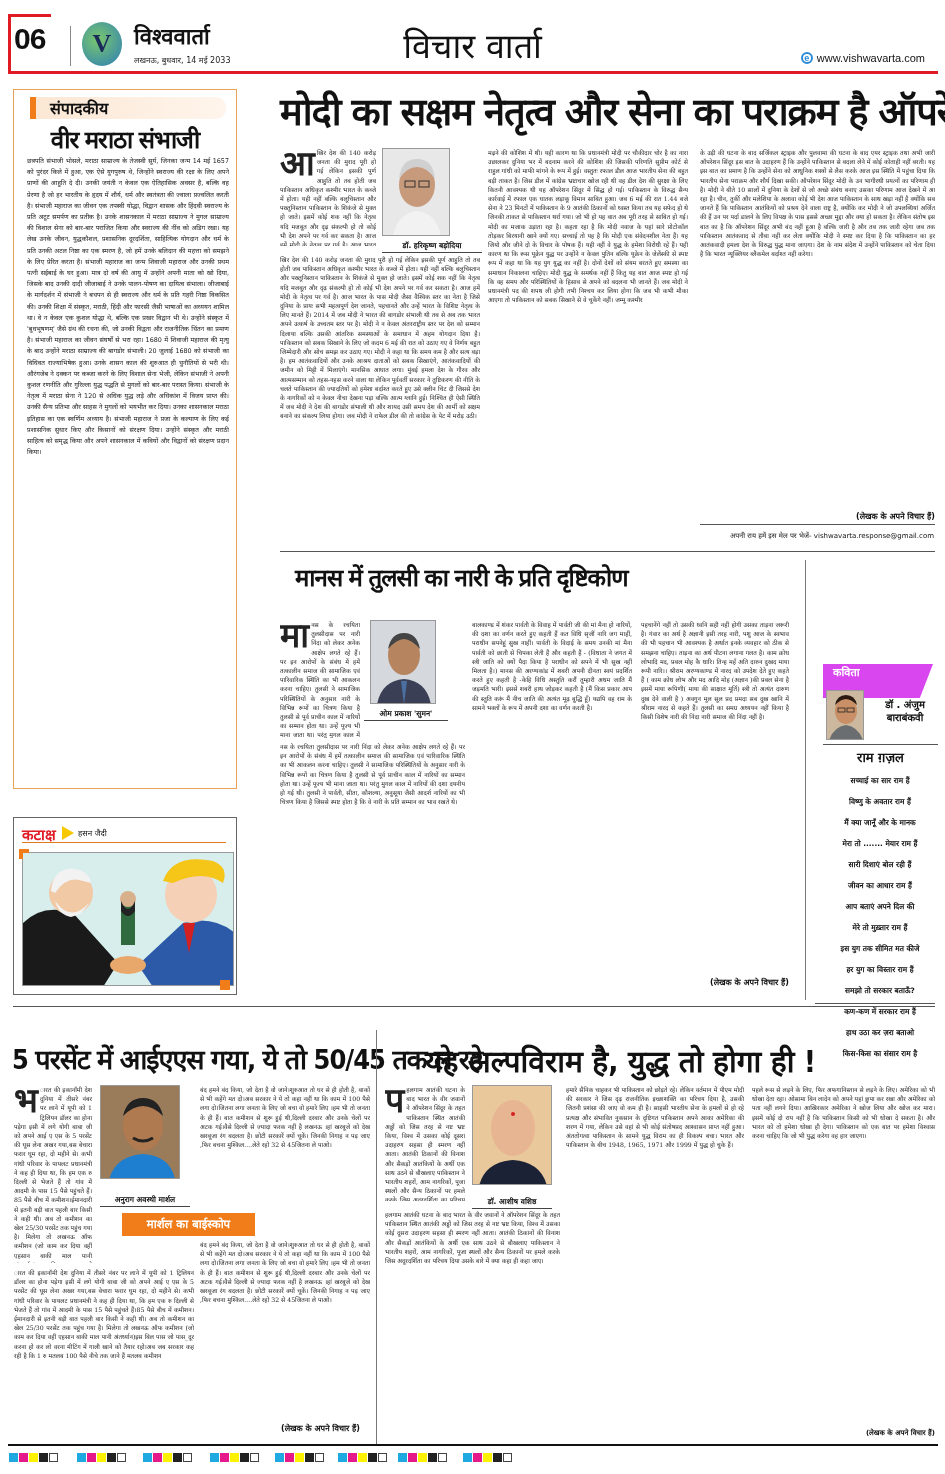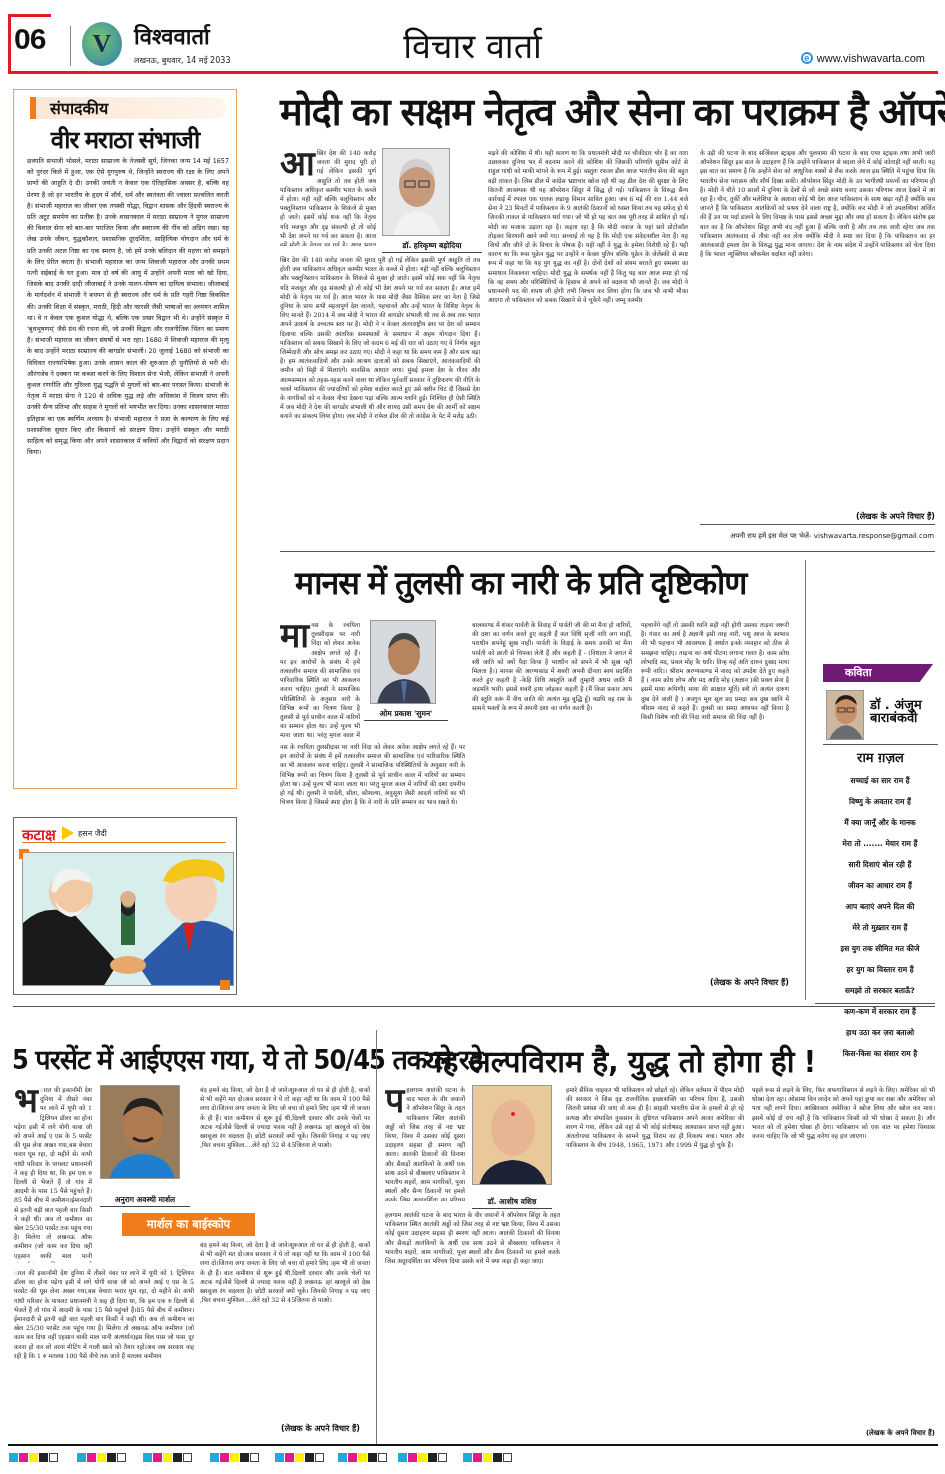--- a/index.html
+++ b/index.html
@@ -42,21 +42,21 @@
   .rule { background: #555; height: 1px; }
   .vrule { background: #777; width: 1px; }
 
   
   .photo { background: linear-gradient(180deg,#dcdcdc,#b8b8b8); border: 1px solid #999; overflow: hidden; }
   .caption { font-family: "DejaVu Sans", sans-serif; font-size: 7.5px; font-weight: bold; text-align: center; border-bottom: 1px solid #444; padding-bottom: 2px; }
   .dropcap { font-family: "DejaVu Serif", serif; font-weight: bold; font-size: 34px; line-height: 30px; float: left; margin-right: 2px; }
   .opinion { font-family: "DejaVu Sans", sans-serif; font-size: 8px; font-weight: bold; text-align: right; }
 
   
-  .kavita-tag { left: 823px; top: 664px; width: 110px; height: 18px; background: #701a75; clip-path: polygon(0 0,100% 0,88% 100%,0 100%); color:#fff; font-size: 11px; font-weight: bold; padding-left: 22px; line-height: 18px; }
+  .kavita-tag { left: 823px; top: 664px; width: 110px; height: 34px; background: #d946ef; clip-path: polygon(0 0,100% 0,88% 100%,0 100%); color:#fff; font-size: 11px; font-weight: bold; padding-left: 10px; line-height: 18px; }
   .poem-line { font-family: "DejaVu Sans", sans-serif; font-size: 7.4px; font-weight: bold; text-align: center; width: 130px; height: 21px; line-height: 21px; }
 
   
   .bioscope { left: 122px; top: 1213px; width: 133px; height: 23px; background: #f07c1a; color: #fff; font-size: 11.5px; font-weight: bold; text-align: center; line-height: 23px; }
 
   
   .cbar { top: 1453px; display: flex; gap: 1px; }
   .cbar span { width: 9px; height: 9px; display: inline-block; }
 </style>
 </head>
@@ -133,21 +133,21 @@
 <div class="abs txt" style="left:280px; top:255px; width:200px; height:288px;">खिर देश की 140 करोड़ जनता की मुराद पूरी हो गई लेकिन इसकी पूर्ण आहुति तो तब होती जब पाकिस्तान अधिकृत कश्मीर भारत के कब्जे में होता। यही नहीं बल्कि बलूचिस्तान और पख्तूनिस्तान पाकिस्तान के शिकंजे से मुक्त हो जाते। इसमें कोई शक नहीं कि नेतृत्व यदि मजबूत और दृढ़ संकल्पी हो तो कोई भी देश अपने पर गर्व कर सकता है। आज हमें मोदी के नेतृत्व पर गर्व है। आज भारत के पास मोदी जैसा वैश्विक स्तर का नेता है जिसे दुनिया के प्रायः सभी महत्वपूर्ण देश जानते, पहचानते और उन्हें भारत के विशिष्ट नेतृत्व के लिए मानते हैं। 2014 में जब मोदी ने भारत की बागडोर संभाली थी तब से अब तक भारत अपने उत्कर्ष के उच्चतम स्तर पर है। मोदी ने न केवल अंतरराष्ट्रीय स्तर पर देश को सम्मान दिलाया बल्कि उसकी आंतरिक समस्याओं के समाधान में अहम योगदान दिया है। पाकिस्तान को सबक सिखाने के लिए जो कदम 6 मई की रात को उठाए गए वे निर्णय बहुत जिम्मेदारी और सोच समझ कर उठाए गए। मोदी ने कहा था कि समय कम है और सत्य बड़ा है। हम आतंकवादियों और उनके आश्रय दाताओं को सबक सिखाएंगे, आतंकवादियों की जमीन को मिट्टी में मिलाएंगे। मानसिक आघात लगा। मुंबई हमला देश के गौरव और आत्मसम्मान को तहस-नहस करने वाला था लेकिन पूर्ववर्ती सरकार ने तुष्टिकरण की नीति के चलते पाकिस्तान की ज्यादतियों को हमेशा बर्दाश्त करते हुए उसे क्लीन चिट दी जिससे देश के नागरिकों को न केवल नीचा देखना पड़ा बल्कि आत्म ग्लानि हुई। निश्चित ही ऐसी स्थिति में जब मोदी ने देश की बागडोर संभाली थी और शायद उसी समय देश की आर्मी को सक्षम बनाने का संकल्प लिया होगा। जब मोदी ने राफेल डील की तो कांग्रेस के पेट में मरोड़ उठी।</div>
 
 <div class="abs txt" style="left:488px; top:148px; width:200px; height:395px;">मढ़ने की कोशिश में थी। यही कारण था कि प्रधानमंत्री मोदी पर चौकीदार चोर है का नारा उछालकर दुनिया भर में बदनाम करने की कोशिश की जिसकी परिणति सुप्रीम कोर्ट से राहुल गांधी को माफी मांगने के रूप में हुई। वस्तुतः रफाल डील आज भारतीय सेना की बहुत बड़ी ताकत है। जिस डील में कांग्रेस भ्रष्टाचार खोज रही थी वह डील देश की सुरक्षा के लिए कितनी आवश्यक थी यह ऑपरेशन सिंदूर में सिद्ध हो गई। पाकिस्तान के विरुद्ध सैन्य कार्रवाई में रफाल एक घातक लड़ाकू विमान साबित हुआ। जब 6 मई की रात 1.44 बजे सेना ने 23 मिनटों में पाकिस्तान के 9 आतंकी ठिकानों को ध्वस्त किया तब यह सफेद हो थे जिनकी ताकत से पाकिस्तान थर्रा गया। जो भी हो यह बात अब पूरी तरह से साबित हो गई। मोदी का मजाक उड़ाता रहा है। कहता रहा है कि मोदी नवाज के यहां सारे प्रोटोकॉल तोड़कर बिरयानी खाने क्यों गए। सच्चाई तो यह है कि मोदी एक संवेदनशील नेता हैं। यह जियो और जीने दो के विचार के पोषक हैं। यही नहीं वे युद्ध के हमेशा विरोधी रहे हैं। यही कारण था कि रूस यूक्रेन युद्ध पर उन्होंने न केवल पुतिन बल्कि यूक्रेन के जेलेंस्की से स्पष्ट रूप में कहा था कि यह युग युद्ध का नहीं है। दोनों देशों को संयम बरतते हुए समस्या का समाधान निकालना चाहिए। मोदी युद्ध के समर्थक नहीं हैं किंतु यह बात आज स्पष्ट हो गई कि वह समय और परिस्थितियों के हिसाब से अपने को बदलना भी जानते हैं। जब मोदी ने प्रधानमंत्री पद की शपथ ली होगी तभी निश्चय कर लिया होगा कि जब भी कभी मौका आएगा तो पाकिस्तान को सबक सिखाने से वे चूकेंगे नहीं। जम्मू कश्मीर</div>
 <div class="abs txt" style="left:700px; top:148px; width:235px; height:345px;">के उड़ी की घटना के बाद सर्जिकल स्ट्राइक और पुलवामा की घटना के बाद एयर स्ट्राइक तथा अभी जारी ऑपरेशन सिंदूर इस बात के उदाहरण हैं कि उन्होंने पाकिस्तान से बदला लेने में कोई कोताही नहीं बरती। यह इस बात का प्रमाण है कि उन्होंने सेना को आधुनिक शस्त्रों से लैस करके आज इस स्थिति में पहुंचा दिया कि भारतीय सेना पराक्रम और शौर्य दिखा सकी। ऑपरेशन सिंदूर मोदी के उन भागीरथी प्रयत्नों का परिणाम ही है। मोदी ने बीते 10 सालों में दुनिया के देशों से जो अच्छे संबंध बनाए उसका परिणाम आज देखने में आ रहा है। चीन, तुर्की और मलेशिया के अलावा कोई भी देश आज पाकिस्तान के साथ खड़ा नहीं है क्योंकि सब जानते हैं कि पाकिस्तान आतंकियों को प्रश्रय देने वाला राष्ट्र है, क्योंकि कर मोदी ने जो उपलब्धियां अर्जित की हैं उन पर पर्दा डालने के लिए विपक्ष के पास इससे अच्छा मुद्दा और क्या हो सकता है। लेकिन संतोष इस बात का है कि ऑपरेशन सिंदूर अभी बंद नहीं हुआ है बल्कि जारी है और तब तक जारी रहेगा जब तक पाकिस्तान आतंकवाद से तौबा नहीं कर लेता क्योंकि मोदी ने स्पष्ट कर दिया है कि पाकिस्तान का हर आतंकवादी हमला देश के विरुद्ध युद्ध माना जाएगा। देश के नाम संदेश में उन्होंने पाकिस्तान को चेता दिया है कि भारत न्यूक्लियर ब्लैकमेल बर्दाश्त नहीं करेगा।</div>
 <div class="abs opinion" style="left:700px; top:510px; width:235px;">(लेखक के अपने विचार हैं)</div>
 <div class="abs rule" style="left:700px; top:524px; width:235px;"></div>
 <div class="abs" style="left:730px; top:531px; font-size:7px;">अपनी राय हमें इस मेल पर भेजें- vishwavarta.response@gmail.com</div>
 
 <div class="abs rule" style="left:280px; top:551px; width:655px;"></div>
 
-<div class="abs hl" style="left:295px; top:560px; font-size:32px;">मानस में तुलसी का नारी के प्रति दृष्टिकोण</div>
+<div class="abs hl" style="left:295px; top:560px; font-size:24px;">मानस में तुलसी का नारी के प्रति दृष्टिकोण</div>
 <div class="abs txt" style="left:280px; top:620px; width:80px; height:118px;">
   <span class="dropcap">मा</span><span>नस के रचयिता तुलसीदास पर नारी निंदा को लेकर अनेक आक्षेप लगते रहे हैं। पर इन आरोपों के संबंध में हमें तत्कालीन समाज की सामाजिक एवं पारिवारिक स्थिति का भी आकलन करना चाहिए। तुलसी ने सामाजिक परिस्थितियों के अनुसार नारी के विभिन्न रूपों का चित्रण किया है तुलसी से पूर्व प्राचीन काल में नारियों का सम्मान होता था। उन्हें पूज्य भी माना जाता था। परंतु मुगल काल में नारियों की दशा दयनीय हो गई थी। तुलसी ने पार्वती, सीता, कौशल्या, अनुसूया जैसी आदर्श नारियों का भी चित्रण किया है जिससे स्पष्ट होता है कि वे नारी के प्रति सम्मान का भाव रखते थे।</span>
 </div>
 <div class="abs photo" style="left:370px; top:620px; width:66px; height:84px;">
   <svg width="66" height="84" viewBox="0 0 66 84">
       <rect width="66" height="84" fill="#d5d8dc"></rect>
       <ellipse cx="33" cy="34" rx="16" ry="20" fill="#b6855f"></ellipse>
       <path d="M17 28 Q20 12 33 12 Q46 12 49 28 Q40 18 33 18 Q26 18 17 28Z" fill="#444"></path>
       <path d="M6 84 Q10 60 33 58 Q56 60 60 84Z" fill="#3a3f55"></path>
       <path d="M30 60 L33 84 L36 60Z" fill="#4a6fa0"></path>
@@ -165,21 +165,21 @@
 <div class="abs photo" style="left:826px; top:690px; width:38px; height:50px;">
   <svg width="38" height="50" viewBox="0 0 38 50">
       <rect width="38" height="50" fill="#cbb89e"></rect>
       <ellipse cx="19" cy="20" rx="11" ry="13" fill="#c98f66"></ellipse>
       <path d="M8 14 Q10 4 19 4 Q28 4 30 14 Q24 8 19 8 Q14 8 8 14Z" fill="#2a1a12"></path>
       <rect x="11" y="17" width="7" height="4" fill="none" stroke="#222" stroke-width="0.8"></rect>
       <rect x="20" y="17" width="7" height="4" fill="none" stroke="#222" stroke-width="0.8"></rect>
       <path d="M2 50 Q6 36 19 34 Q32 36 36 50Z" fill="#6b6e70"></path>
     </svg>
 </div>
-<div class="abs" style="left:870px; top:698px; width:70px; font-size:13px; font-weight:bold; text-align:left; line-height:13px;">डॉ . अंजुम बाराबंकवी</div>
+<div class="abs" style="left:870px; top:698px; width:70px; font-size:10px; font-weight:bold; text-align:center; line-height:13px;">डॉ . अंजुम बाराबंकवी</div>
 <div class="abs rule" style="left:823px; top:744px; width:115px;"></div>
 <div class="abs" style="left:823px; top:748px; width:115px; text-align:center; font-size:13px; font-weight:bold;">राम ग़ज़ल</div>
 
 <div class="abs" style="left:815px; top:770px;">
   <div class="poem-line">सच्चाई का सार राम हैं</div>
   <div class="poem-line">विष्णु के  अवतार राम हैं</div>
   <div class="poem-line">मैं क्या जानूँ और के मानक</div>
   <div class="poem-line">मेरा तो ....... मेयार राम हैं</div>
   <div class="poem-line">सारी  दिशाएं बोल रही हैं</div>
   <div class="poem-line">जीवन का आधार राम हैं</div>

